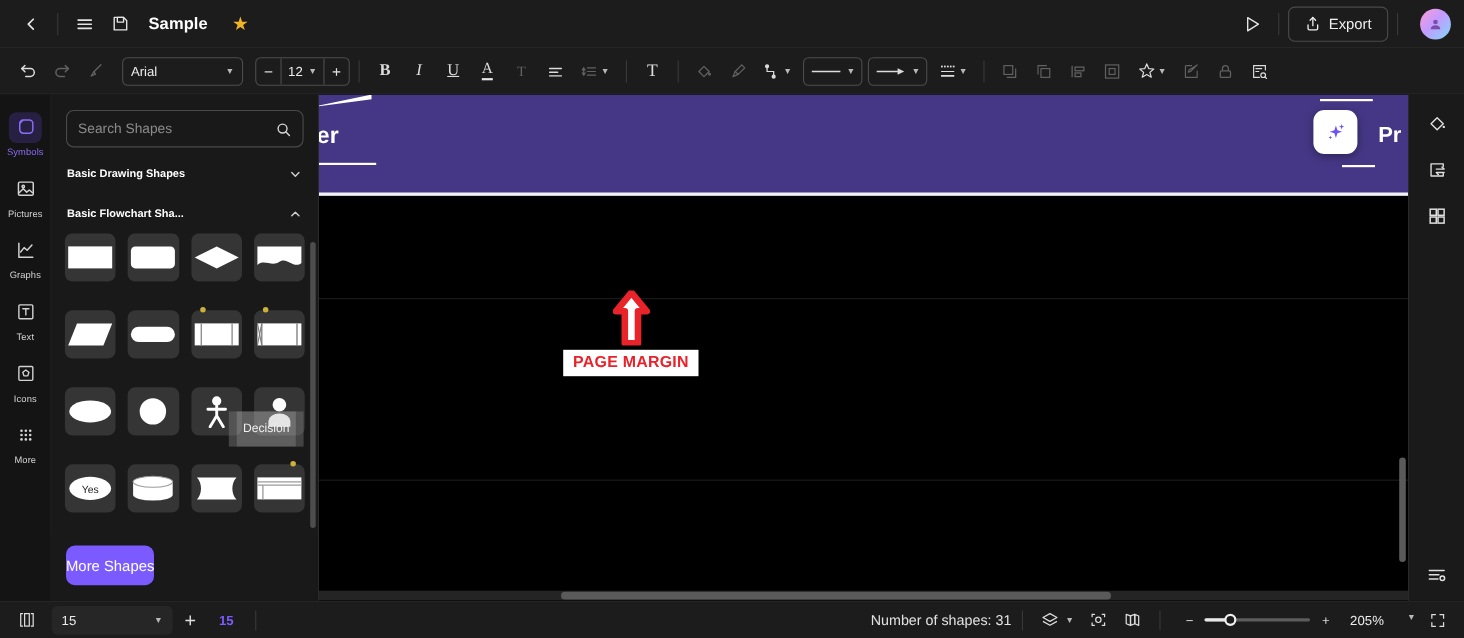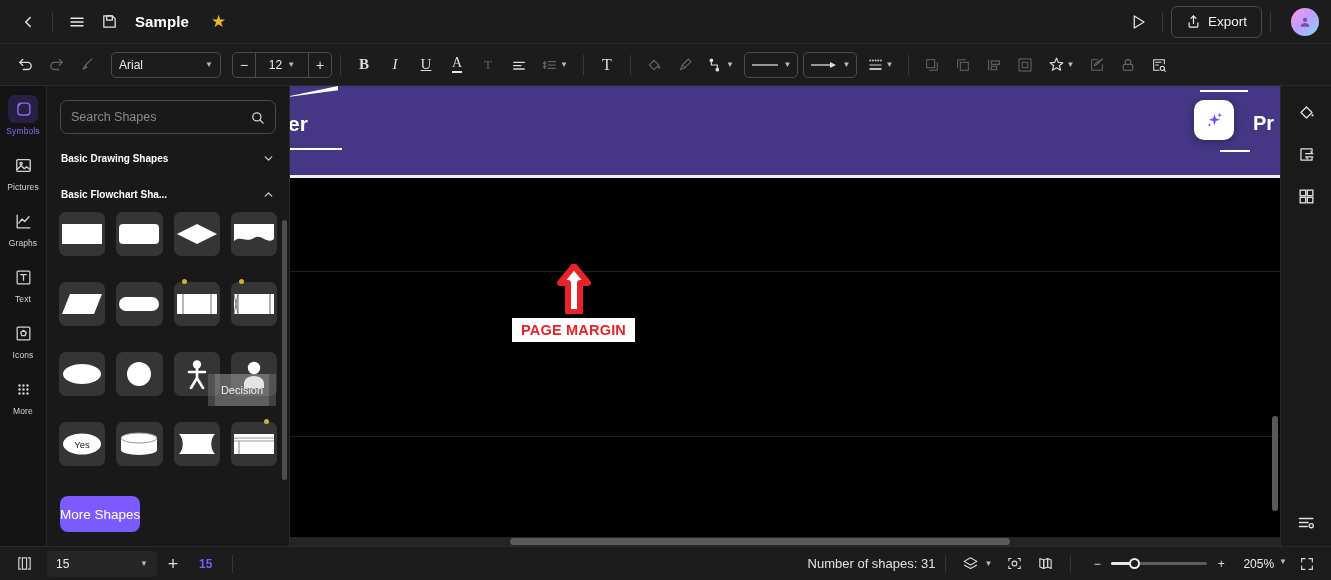--- a/index.html
+++ b/index.html
@@ -58,21 +58,21 @@
   .font-select .lbl { flex: 1; }
   .size-group {
     display: flex; align-items: center; height: 26px; border: 1px solid #4c4c4c;
     border-radius: 5px; margin-left: 10px; overflow: hidden;
   }
   .size-group .sbtn {
     width: 22px; height: 100%; display: flex; align-items: center; justify-content: center;
     font-size: 14px; color: #e2e2e2; cursor: pointer;
   }
   .size-group .sval {
-    width: 54px; text-align: center; font-size: 12px; color: #ececec;
+    width: 40px; text-align: center; font-size: 12px; color: #ececec;
     border-left: 1px solid #4c4c4c; border-right: 1px solid #4c4c4c;
     height: 100%; display: flex; align-items: center; justify-content: center; gap: 4px; cursor: pointer;
   }
   .line-select {
     width: 54px; height: 26px; border: 1px solid #4c4c4c; border-radius: 5px;
     display: flex; align-items: center; justify-content: center; gap: 4px; cursor: pointer; margin: 0 2px;
   }
   .glyph-bold { font-weight: bold; font-size: 15px; font-family: "Liberation Serif", serif; }
   .glyph-ital { font-style: italic; font-size: 15px; font-family: "Liberation Serif", serif; }
   .glyph-und  { font-size: 15px; text-decoration: underline; font-family: "Liberation Serif", serif; }
@@ -83,21 +83,21 @@
   
   .body { flex: 1; display: flex; min-height: 0; position: relative; background: #111; }
 
   
   .rail {
     width: 47px; flex: 0 0 47px; background: #141414; display: flex; flex-direction: column;
     align-items: center; padding-top: 9px; gap: 2px; border-right: 1px solid #242424;
   }
   .rail-item {
     width: 47px; height: 54px; display: flex; flex-direction: column; align-items: center;
-    gap: 3px; cursor: pointer; color: #d3d3d3;
+    justify-content: center; gap: 3px; cursor: pointer; color: #d3d3d3;
   }
   .rail-item .ri-box {
     width: 30px; height: 28px; border-radius: 7px; display: flex; align-items: center; justify-content: center;
   }
   .rail-item .ri-lbl { font-size: 8.5px; letter-spacing: .1px; }
   .rail-item.active { color: #8b6cf6; }
   .rail-item.active .ri-box { background: #272043; }
 
   
   .panel {
@@ -221,21 +221,21 @@
   .page-num { color: #7b5bff; font-size: 12px; font-weight: bold; padding: 0 10px; cursor: pointer; }
   .sb-sep { width: 1px; height: 18px; background: #383838; margin: 0 8px; }
   .shapes-count { font-size: 13px; color: #e2e2e2; white-space: nowrap; }
   .zoom-slider { display: flex; align-items: center; gap: 0; margin: 0 2px; }
   .zs-track { width: 96px; height: 3px; background: #5c5c5c; border-radius: 2px; position: relative; cursor: pointer; }
   .zs-fill { position: absolute; left: 0; top: 0; height: 3px; width: 22px; background: #e8e8e8; border-radius: 2px; }
   .zs-knob {
     position: absolute; left: 18px; top: -4px; width: 11px; height: 11px; border-radius: 50%;
     background: #1c1c1c; border: 2.5px solid #efefef; cursor: pointer;
   }
-  .zoom-val { font-size: 12px; color: #ececec; display: flex; align-items: flex-start; gap: 4px; cursor: pointer; padding: 0 4px; }
+  .zoom-val { font-size: 12px; color: #ececec; display: flex; align-items: flex-start; gap: 20px; cursor: pointer; padding: 0 4px; }
   svg { display: block; }
 </style>
 </head>
 <body>
 
 <div class="app">
 
   <div class="titlebar">
     <div class="tb-btn">
       <span>

